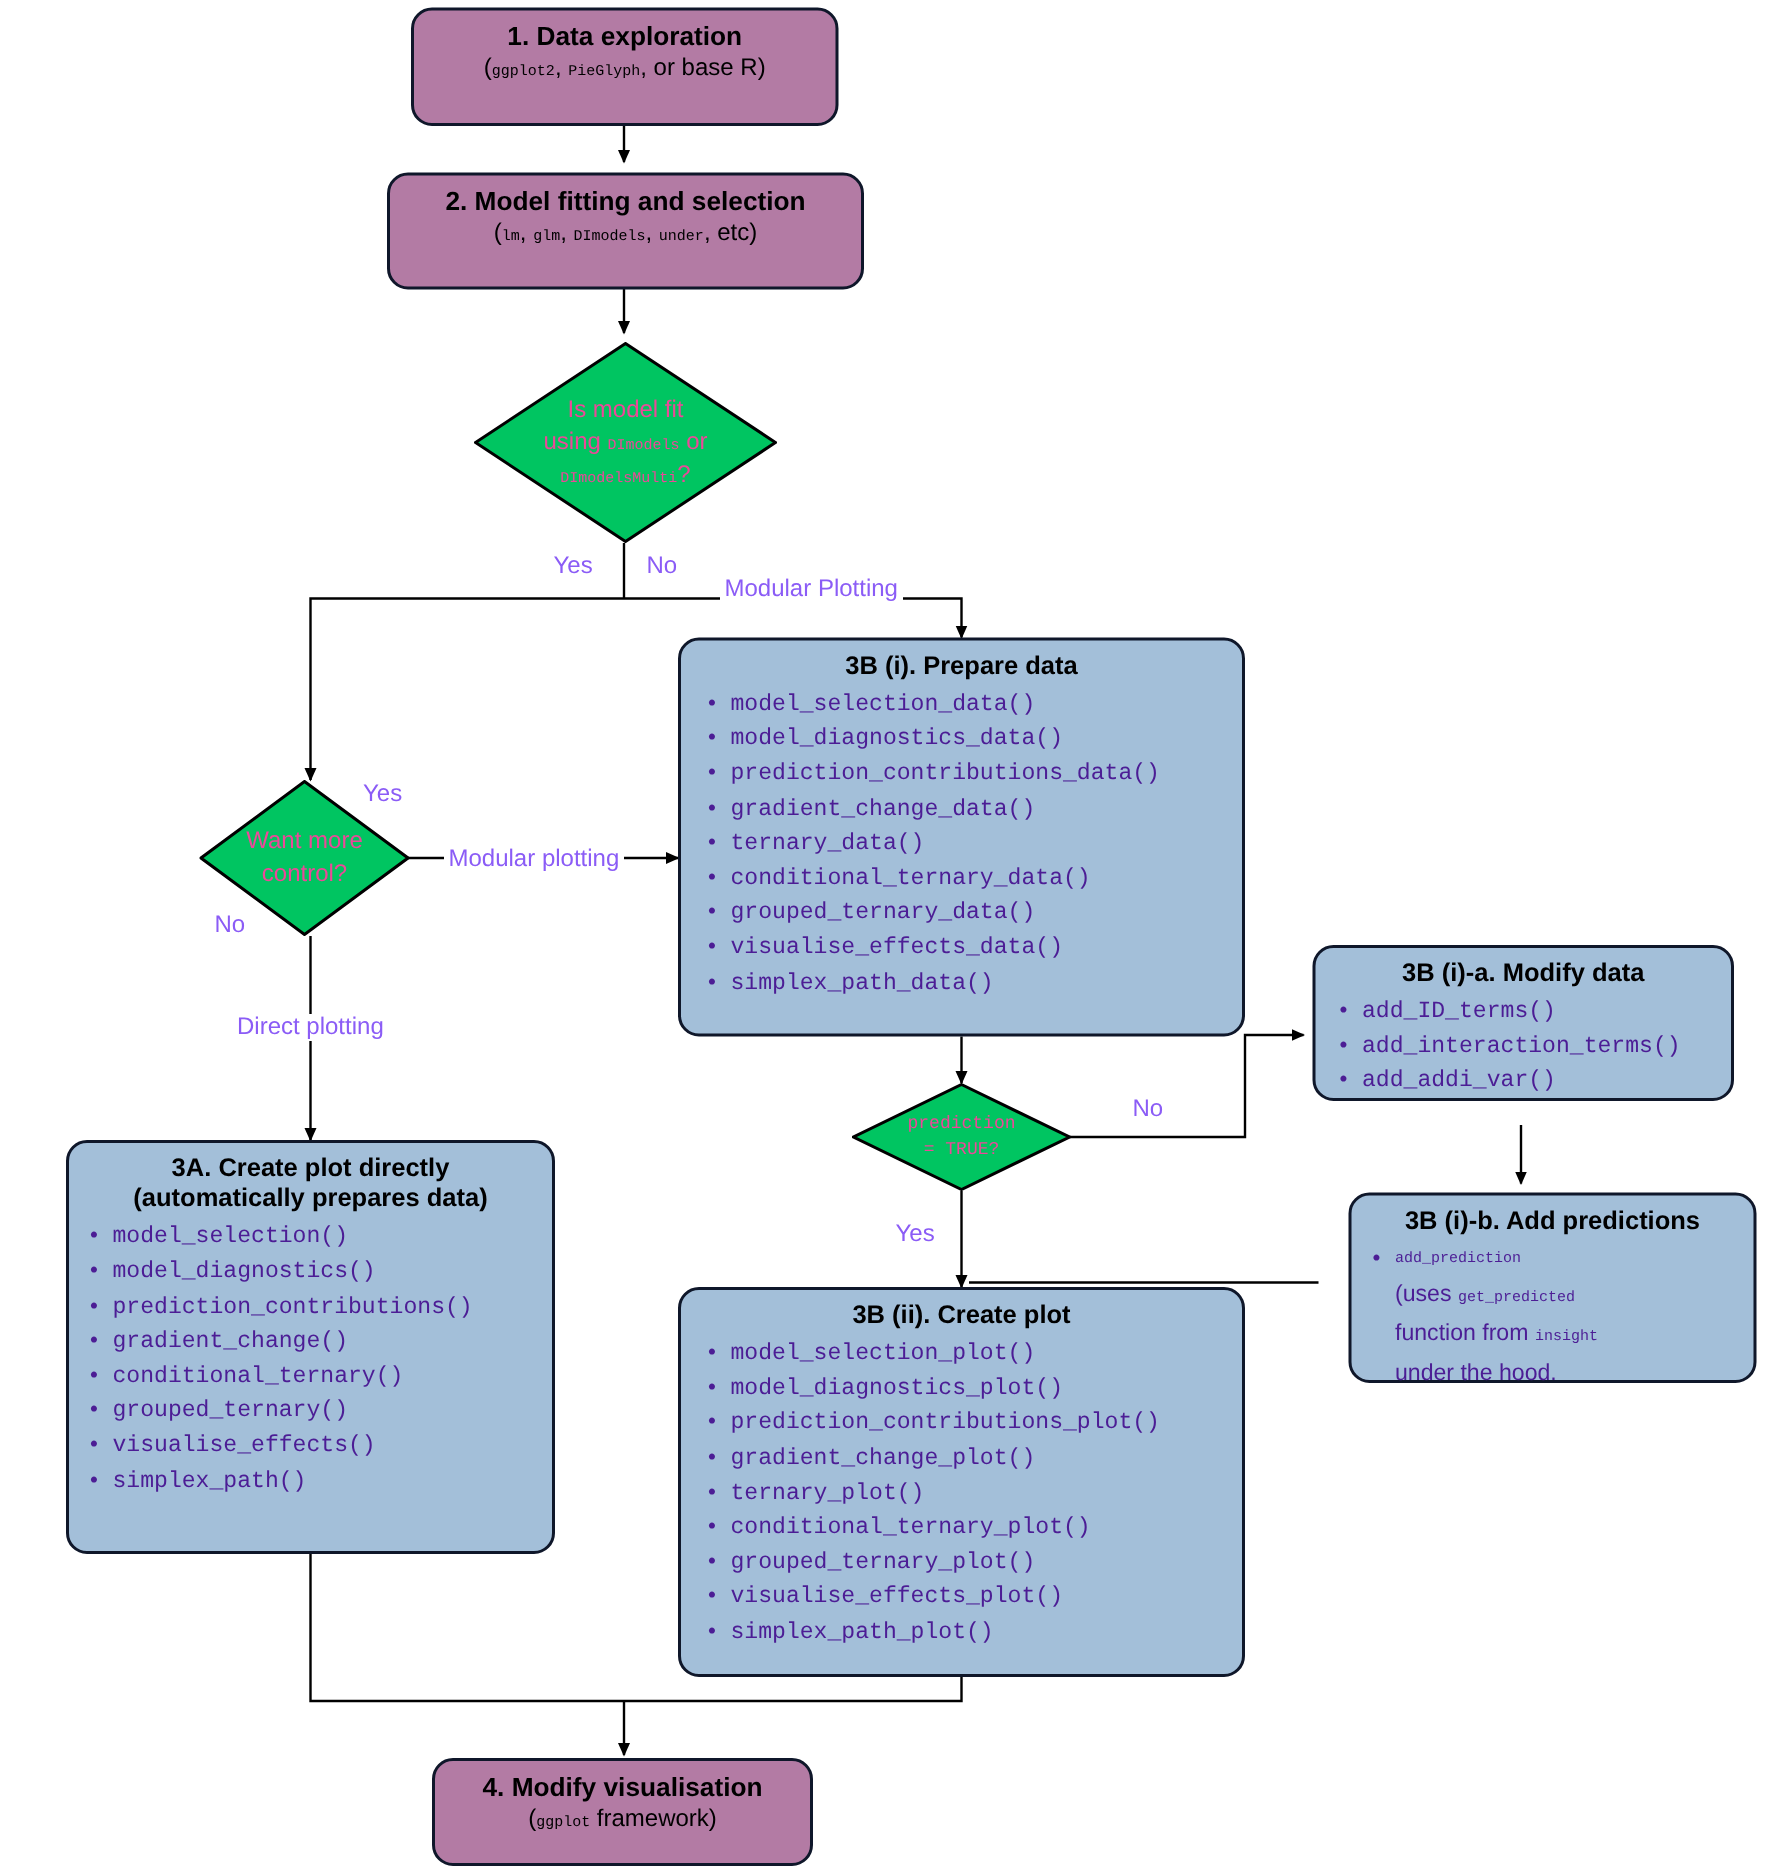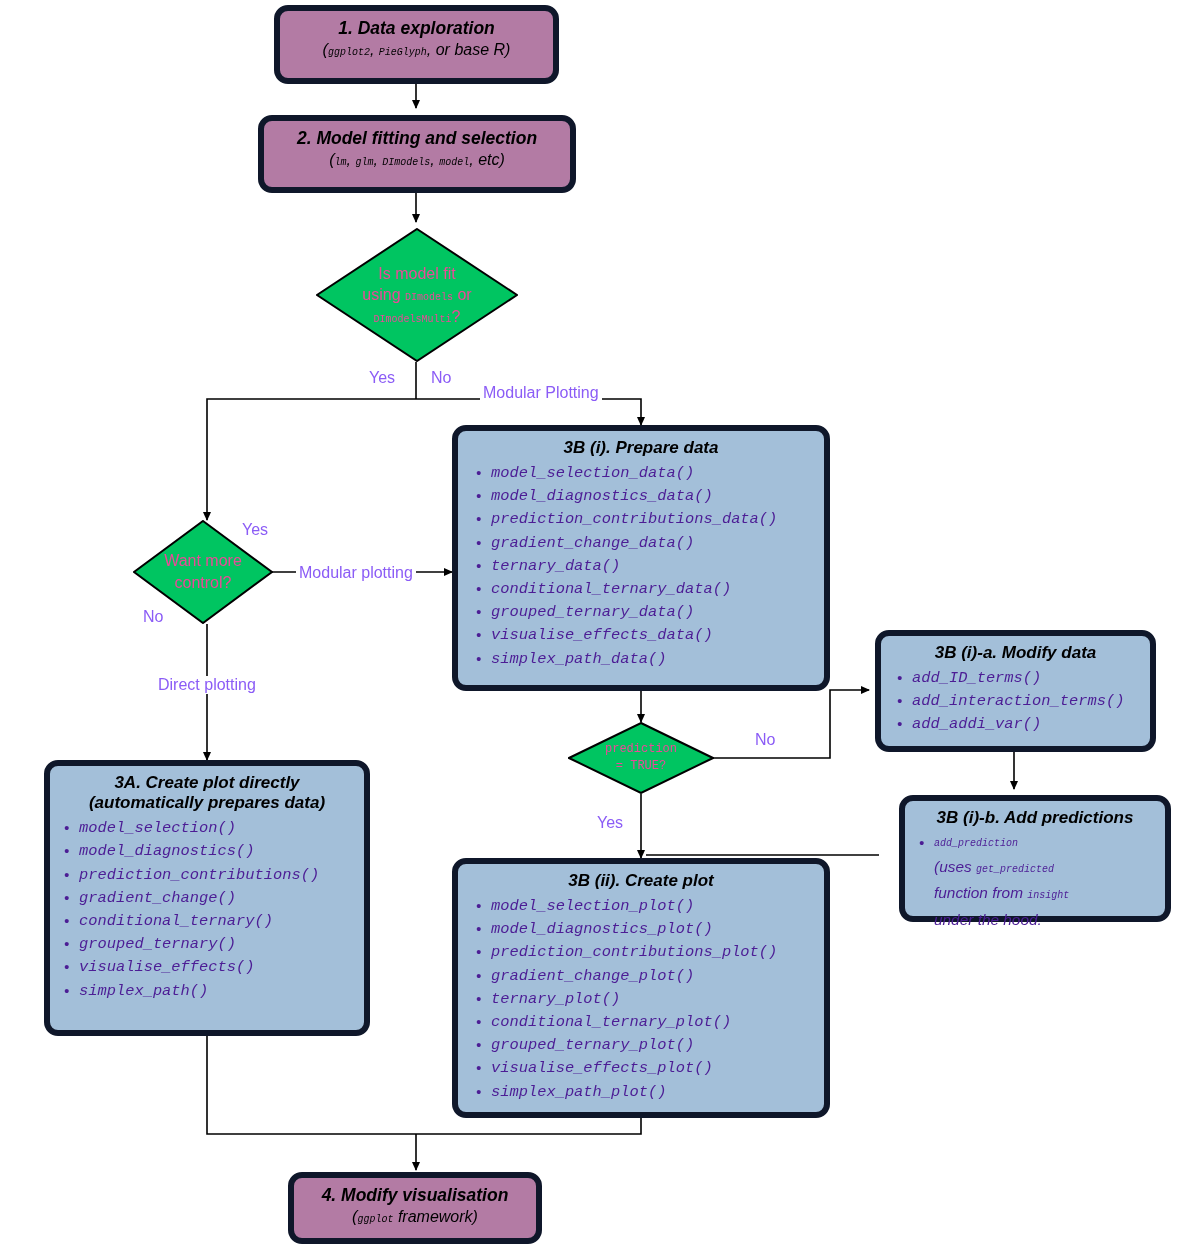--- a/index.html
+++ b/index.html
@@ -18,23 +18,22 @@
   svg.edges {
     position: absolute;
     left: 0; top: 0;
     width: 1184px;
     height: 1249px;
     pointer-events: none;
   }
   .node {
     position: absolute;
     box-sizing: border-box;
-    border: 6px solid #0f172a;
+    border: 2px solid #0f172a;
     border-radius: 14px;
-    font-style: italic;
   }
   .node.purple { background: #b37ba4; }
   .node.blue   { background: #a3bfd9; }
 
   .node-title {
     text-align: center;
     font-weight: bold;
     font-size: 17px;
     color: #000;
     line-height: 1.18;
@@ -149,21 +148,21 @@
     </g>
   </svg>
 
   <div class="node purple" style="left:274px; top:5px; width:285px; height:79px;">
     <div class="node-title">1. Data exploration</div>
     <div class="node-sub"><span>(</span><span class="mono">ggplot2</span><span>, </span><span class="mono">PieGlyph</span><span>, or base R)</span></div>
   </div>
 
   <div class="node purple" style="left:258px; top:115px; width:318px; height:78px;">
     <div class="node-title">2. Model fitting and selection</div>
-    <div class="node-sub"><span>(</span><span class="mono">lm</span><span>, </span><span class="mono">glm</span><span>, </span><span class="mono">DImodels</span><span>, </span><span class="mono">model</span><span>, etc)</span></div>
+    <div class="node-sub"><span>(</span><span class="mono">lm</span><span>, </span><span class="mono">glm</span><span>, </span><span class="mono">DImodels</span><span>, </span><span class="mono">under</span><span>, etc)</span></div>
   </div>
 
   <div class="diamond" style="left:316px; top:228px; width:202px; height:134px;">
     <svg class="dshape" viewBox="0 0 202 134" preserveAspectRatio="none">
       <polygon points="101,1 201,67 101,133 1,67" fill="#00c561" stroke="#000000" stroke-width="2"></polygon>
     </svg>
     <div class="dlabel">
       <span>Is model fit</span><br>
       <span>using </span><span class="mono">DImodels</span><span> or</span><br>
       <span class="mono">DImodelsMulti</span><span>?</span>
@@ -210,21 +209,21 @@
     </svg>
     <div class="dlabel mono" style="font-size:12px; line-height:1.4;">
       <span>prediction</span><br>
       <span>= TRUE?</span>
     </div>
   </div>
 
   <div class="edge-label" style="left:752px; top:731px; background:#fff; padding:0 3px;">No</div>
   <div class="edge-label" style="left:597px; top:814px;">Yes</div>
 
-  <div class="node blue" style="left:875px; top:630px; width:281px; height:122px;">
+  <div class="node blue" style="left:875px; top:630px; width:281px; height:104px;">
     <div class="node-title">3B (i)-a. Modify data</div>
     <ul class="fnlist" style="padding-left:16px;">
       <li>add_ID_terms()</li>
       <li>add_interaction_terms()</li>
       <li>add_addi_var()</li>
     </ul>
   </div>
 
   <div class="node blue" style="left:879px; top:795px; width:272px; height:127px;margin-left:20px;">
     <div class="node-title">3B (i)-b. Add predictions</div>

